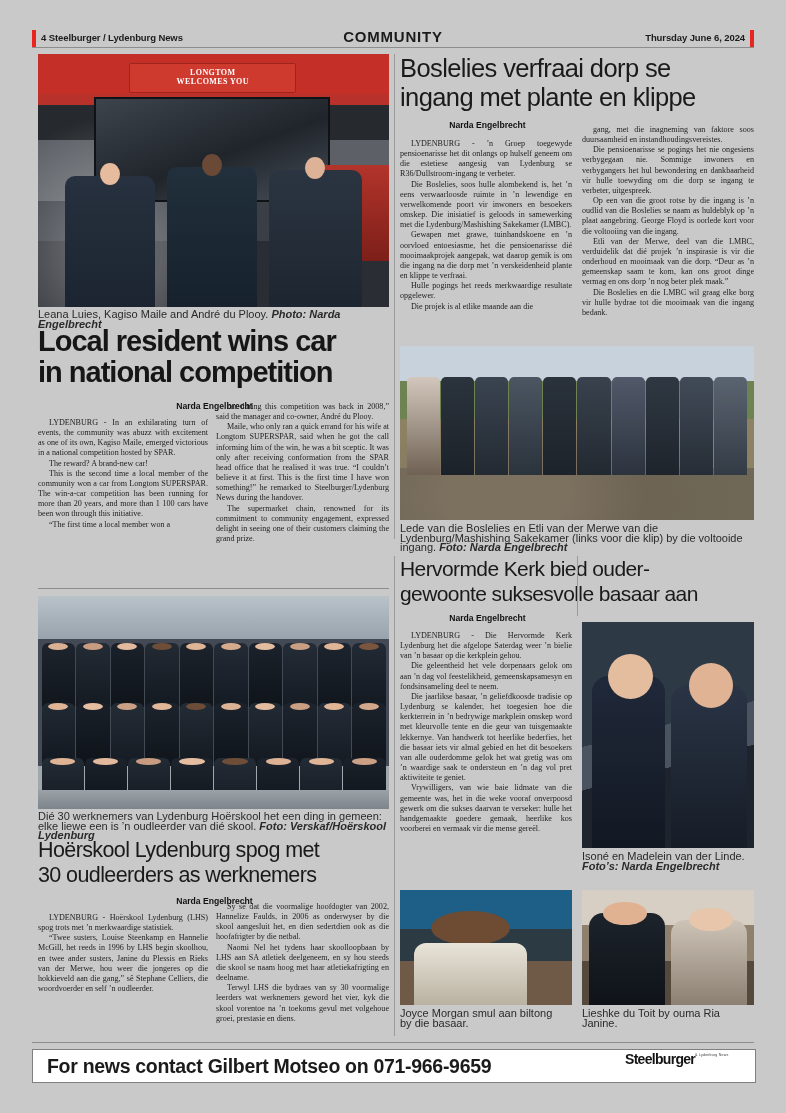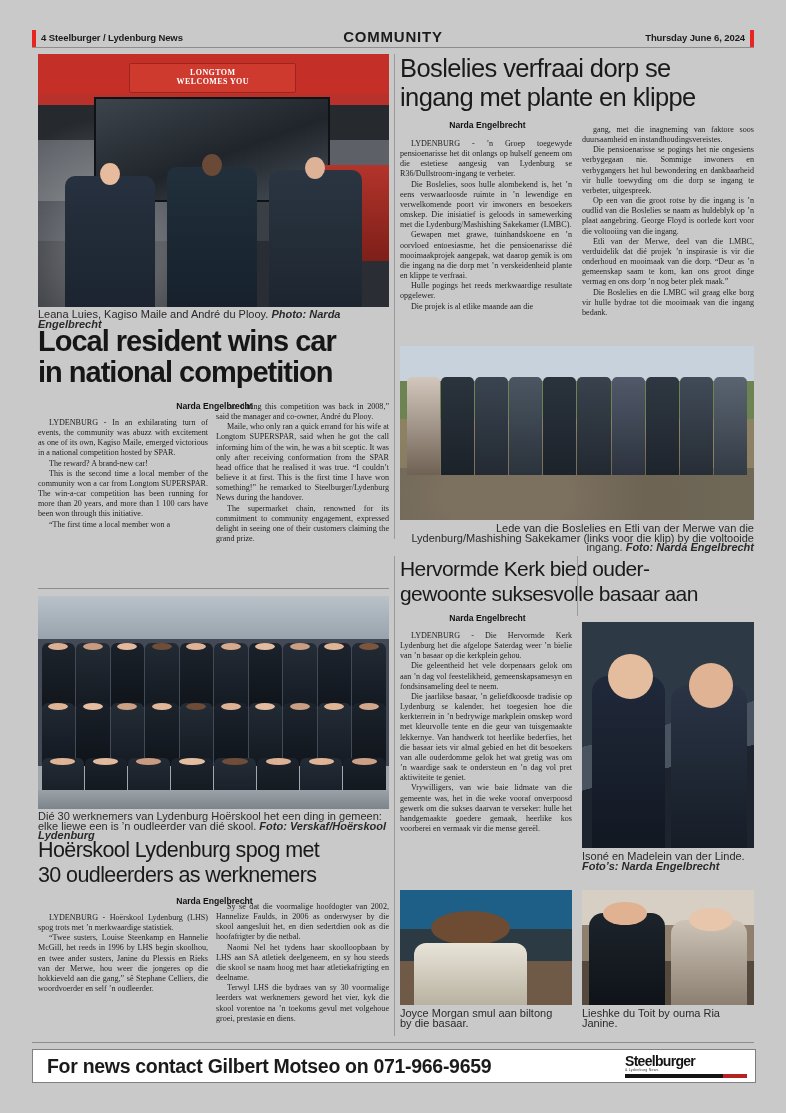--- a/index.html
+++ b/index.html
@@ -161,21 +161,21 @@
   }
   .footer-text{
     flex:1;
     padding-left:14px;
     font-family:"Liberation Sans", sans-serif;
     font-weight:700;font-size:19.5px;color:#1b1b1b;letter-spacing:-0.3px;
     white-space:nowrap;
   }
   .footer-logo{
     width:122px;height:26px;margin-right:8px;
-    display:flex;flex-direction:column;justify-content:center;
+    display:flex;flex-direction:row;
   }
   .footer-logo .lg-top{
     font-family:"Liberation Sans", sans-serif;
     font-weight:700;font-size:14px;color:#141414;letter-spacing:-0.7px;line-height:13px;
   }
   .footer-logo .lg-sub{
     font-family:"Liberation Sans", sans-serif;
     font-size:3.6px;color:#3c3c3c;letter-spacing:.2px;line-height:5px;
   }
   .footer-logo .lg-bar{
@@ -273,21 +273,21 @@
         <div class="rp" style="background:linear-gradient(#4b5662,#2b333c)"></div>
         <div class="rp" style="background:linear-gradient(#2a323b,#1c232b)"></div>
         <div class="rp" style="background:linear-gradient(#39424d,#222931)"></div>
         <div class="rp" style="background:linear-gradient(#51596a,#2c333e)"></div>
         <div class="rp" style="background:linear-gradient(#2f3842,#1e242c)"></div>
         <div class="rp" style="background:linear-gradient(#414b57,#262d36)"></div>
         <div class="rp" style="background:linear-gradient(#5a6470,#333b45)"></div>
       </div>
     </div>
 
-    <div class="caption" style="left:400px;top:524px;width:354px;text-align:right;">
+    <div class="caption" style="left:400px;top:524px;width:354px;">
       <span>Lede van die Boslelies en Etli van der Merwe van die Lydenburg/Mashishing Sakekamer (links voor die klip) by die voltooide ingang. </span><i>Foto: Narda Engelbrecht</i>
     </div>
 
     <div class="hl-sans" style="left:400px;top:556px;width:356px;font-size:21px;line-height:25px;">
       <div>Hervormde Kerk bied ouder-</div>
       <div>gewoonte suksesvolle basaar aan</div>
     </div>
 
     <div class="byline" style="left:400px;top:613px;width:175px;">Narda Engelbrecht</div>
 

